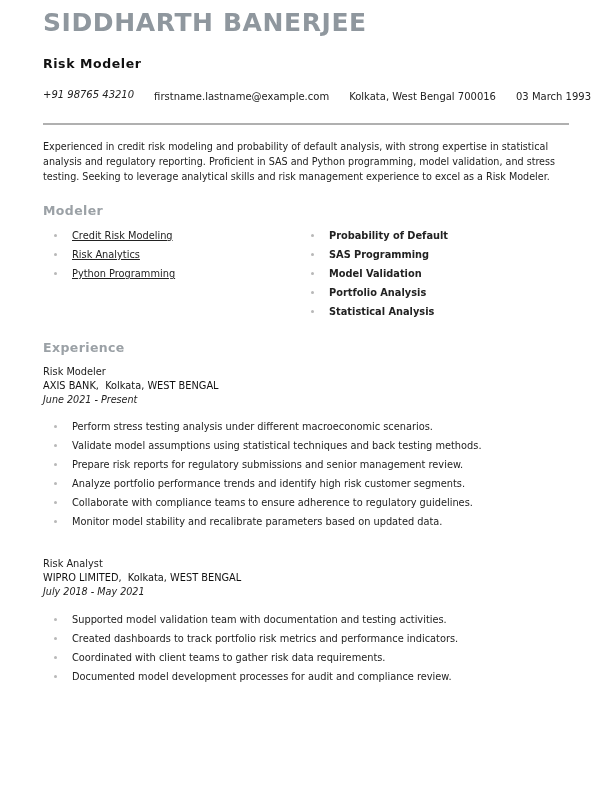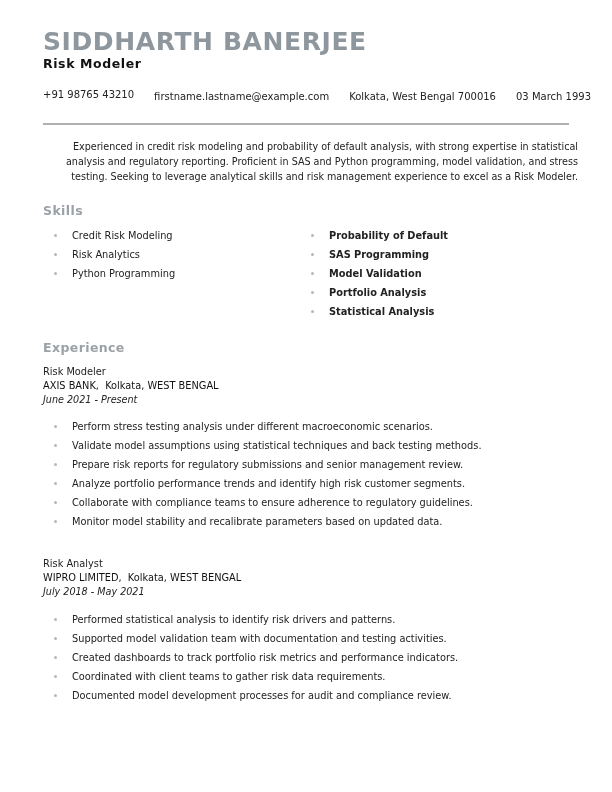--- a/index.html
+++ b/index.html
@@ -1,29 +1,29 @@
 <!DOCTYPE html>
 <html><head>
 <meta charset="utf-8">
 <style>
   html, body { margin: 0; padding: 0; background: #ffffff; }
   body { width: 612px; height: 792px; position: relative; overflow: hidden;
          font-family: "DejaVu Sans", "Liberation Sans", sans-serif; color: #222; }
-  .name { position: absolute; left: 43px; top: 27px; font-size: 25px; font-weight: bold;
+  .name { position: absolute; left: 43px; top: 8px; font-size: 25px; font-weight: bold;
           color: #8f979e; letter-spacing: 0.6px; white-space: nowrap; }
   .title { position: absolute; left: 43px; top: 56px; font-size: 12.5px; font-weight: bold;
            color: #111; letter-spacing: 0.6px; }
   .contact { position: absolute; left: 43px; top: 91px; width: 530px; font-size: 10px;
              color: #222; display: flex; align-items: center; white-space: nowrap; }
-  .contact .phone { position: relative; top: -2px; }
+  .contact .phone { position: relative; top: -2px; font-style: italic; }
   .contact .dot { display: inline-block; width: 4px; height: 4px; border-radius: 50%;
                   background: #b5b5b5; margin: 0 8px 0 12px; }
   .rule { position: absolute; left: 43px; top: 123px; width: 526px; height: 2px; background: #b0b0b0; }
   .summary { position: absolute; left: 43px; top: 139px; width: 535px; font-size: 9.6px;
-             line-height: 15px; color: #222; text-align: right; }
+             line-height: 15px; color: #222; }
   .section-head { position: absolute; left: 43px; font-size: 12.5px; font-weight: bold;
                   color: #9ba1a6; letter-spacing: 0.4px; }
   .skills-col { position: absolute; top: 228px; margin: 0; padding: 0; list-style: none; }
   .skills-col li, .bullets li { position: relative; font-size: 9.8px; height: 19px; line-height: 15px;
                                  padding-left: 29px; white-space: nowrap; color: #222; }
   .skills-col li::before, .bullets li::before { content: ""; position: absolute; left: 11px; top: 6px;
                                                  width: 3px; height: 3px; border-radius: 50%; background: #b8b8b8; }
   .job-role { position: absolute; left: 43px; font-size: 9.8px; color: #222; }
   .job-company { position: absolute; left: 43px; font-size: 9.8px; font-weight: normal; color: #111; white-space: pre; }
   .job-dates { position: absolute; left: 43px; font-size: 9.6px; font-style: italic; color: #222; }
@@ -42,23 +42,23 @@
   <span class="dot"></span>
   <span>Kolkata, West Bengal 700016</span>
   <span class="dot"></span>
   <span>03 March 1993</span>
 </div>
 
 <div class="rule"></div>
 
 <div class="summary">Experienced in credit risk modeling and probability of default analysis, with strong expertise in statistical analysis and regulatory reporting. Proficient in SAS and Python programming, model validation, and stress testing. Seeking to leverage analytical skills and risk management experience to excel as a Risk Modeler.</div>
 
-<div class="section-head" style="top:203px;">Skills</div>
+<div class="section-head" style="top:203px;">Modeler</div>
 
-<ul class="skills-col" style="left:43px;">
+<ul class="skills-col" style="left:43px;text-decoration:underline;">
   <li>Credit Risk Modeling</li>
   <li>Risk Analytics</li>
   <li>Python Programming</li>
 </ul>
 <ul class="skills-col" style="left:300px;font-weight:bold;">
   <li>Probability of Default</li>
   <li>SAS Programming</li>
   <li>Model Validation</li>
   <li>Portfolio Analysis</li>
   <li>Statistical Analysis</li>
@@ -75,18 +75,17 @@
   <li>Prepare risk reports for regulatory submissions and senior management review.</li>
   <li>Analyze portfolio performance trends and identify high risk customer segments.</li>
   <li>Collaborate with compliance teams to ensure adherence to regulatory guidelines.</li>
   <li>Monitor model stability and recalibrate parameters based on updated data.</li>
 </ul>
 
 <div class="job-role" style="top:558px;">Risk Analyst</div>
 <div class="job-company" style="top:572px;">WIPRO LIMITED,  Kolkata, WEST BENGAL</div>
 <div class="job-dates" style="top:586px;">July 2018 - May 2021</div>
 <ul class="bullets" style="top:612px;">
-  <li>Performed statistical analysis to identify risk drivers and patterns.</li>
   <li>Supported model validation team with documentation and testing activities.</li>
   <li>Created dashboards to track portfolio risk metrics and performance indicators.</li>
   <li>Coordinated with client teams to gather risk data requirements.</li>
   <li>Documented model development processes for audit and compliance review.</li>
 </ul>
 
 </body></html>

